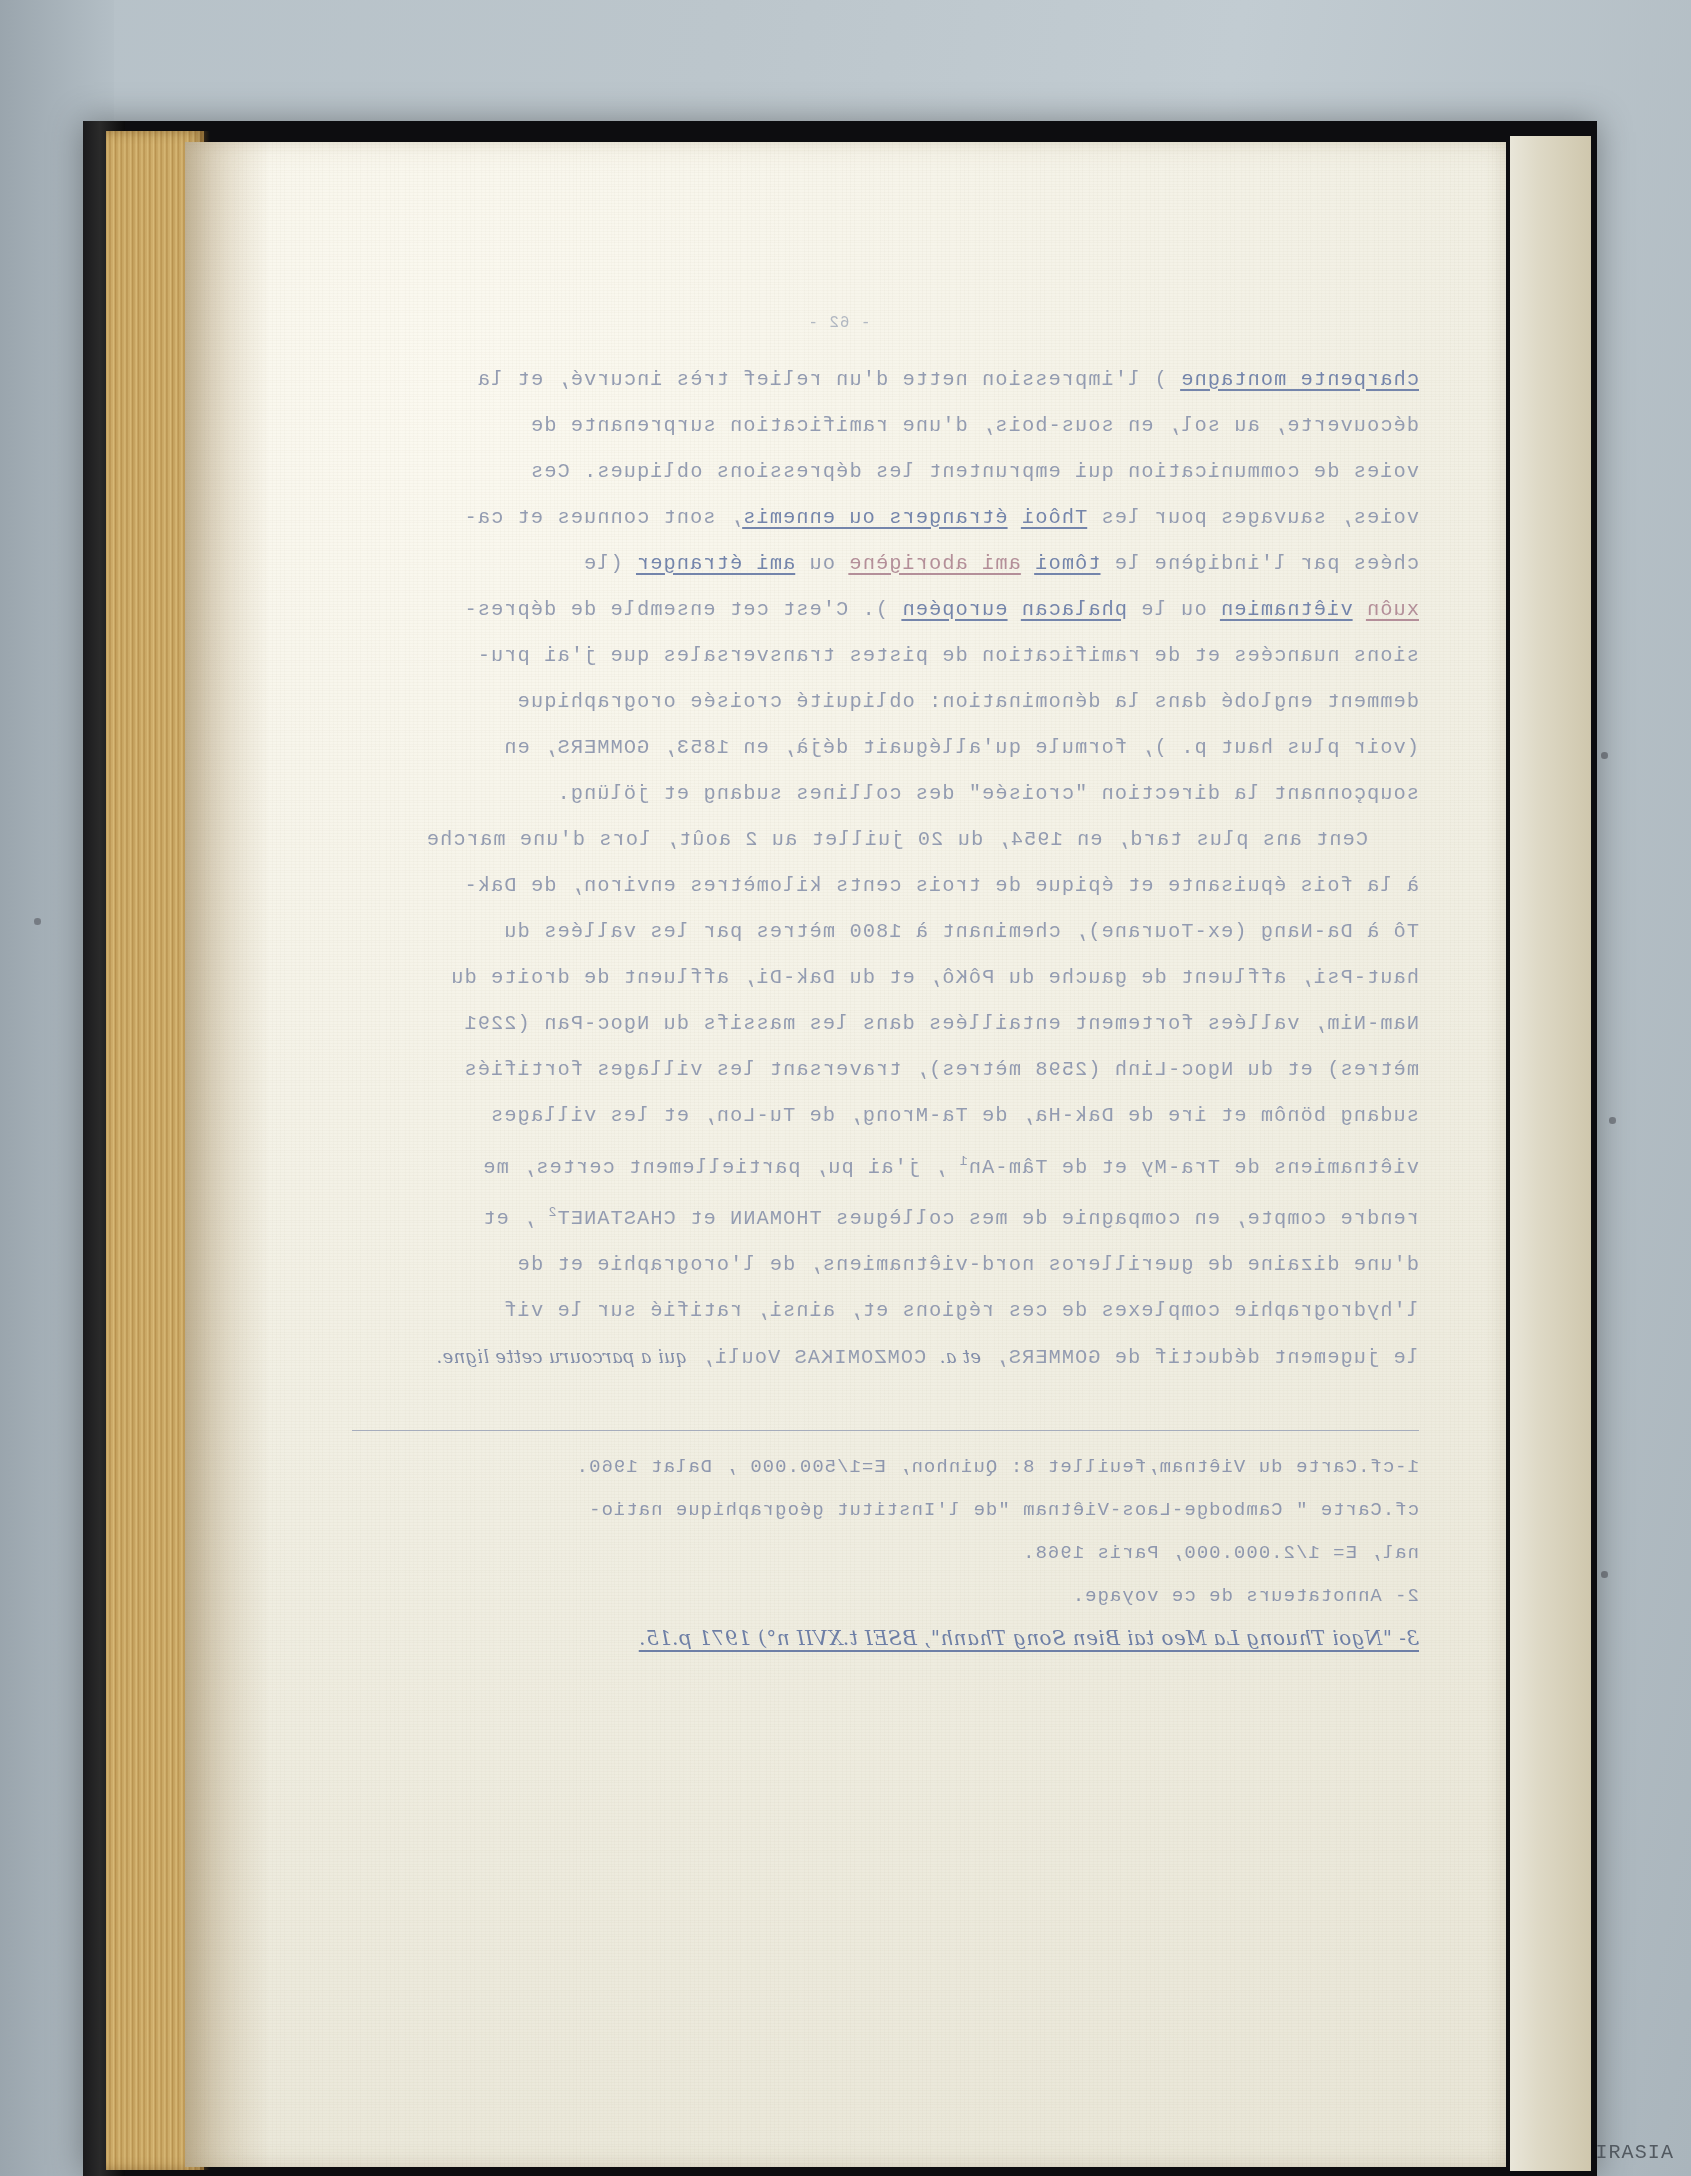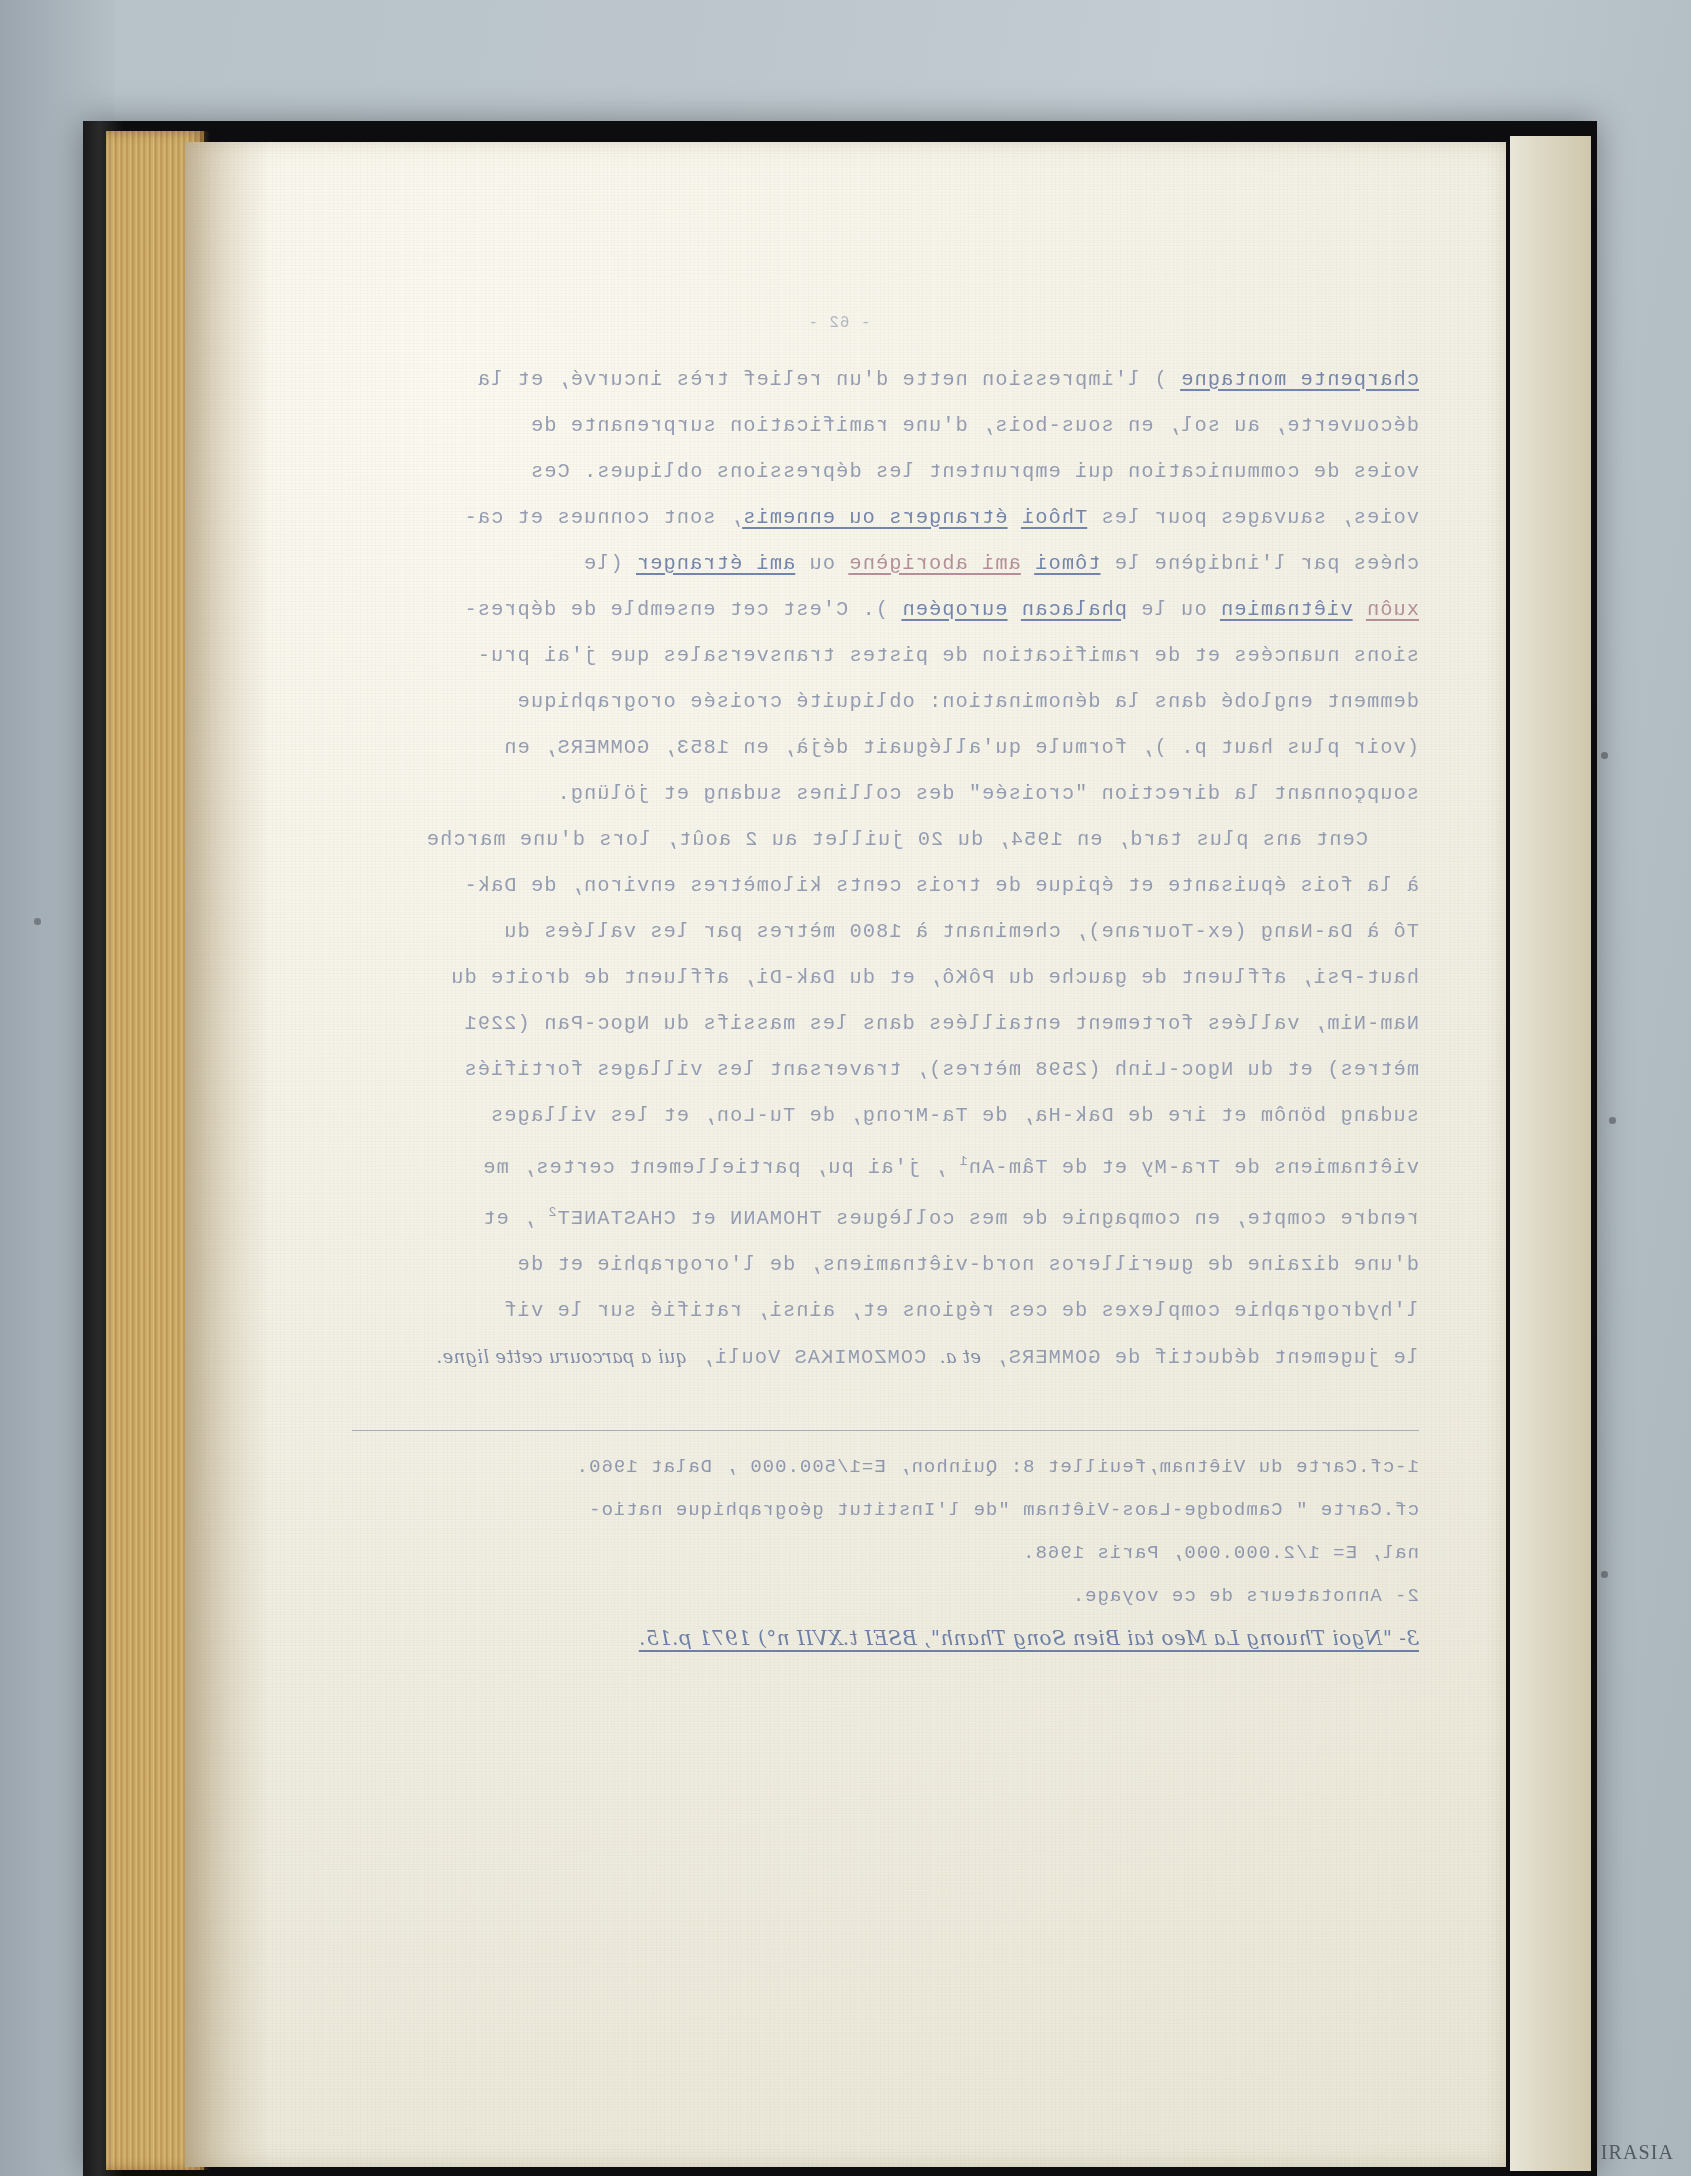--- a/index.html
+++ b/index.html
@@ -197,21 +197,21 @@
     position: absolute;
     width: 6.6px; height: 6.6px;
     border-radius: 50%;
     background: #5d6168;
     opacity: .65;
   }
   .watermark {
     position: absolute;
     right: 17px;
     bottom: 13.2px;
-    font-family: Liberation Serif, serif;
+    font-family: Liberation Mono, monospace;
     font-size: 20px;
     letter-spacing: 1.1px;
     color: #4e555c;
     opacity: .95;
   }
 </style>
 </head>
 <body>
 
 <div class="desk"></div>

